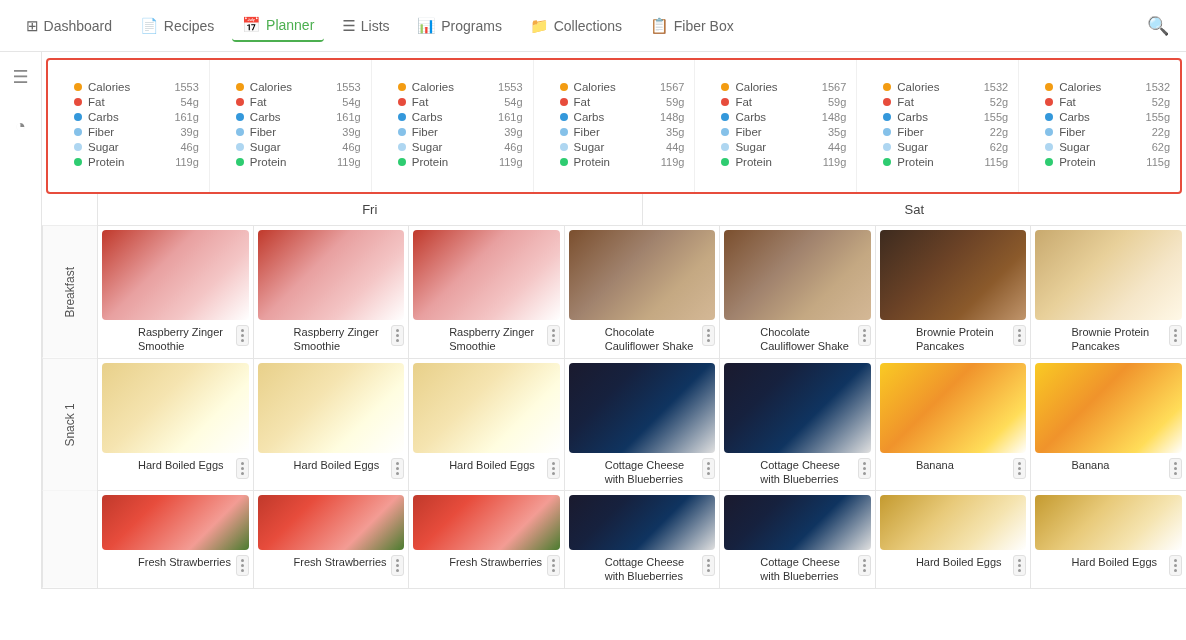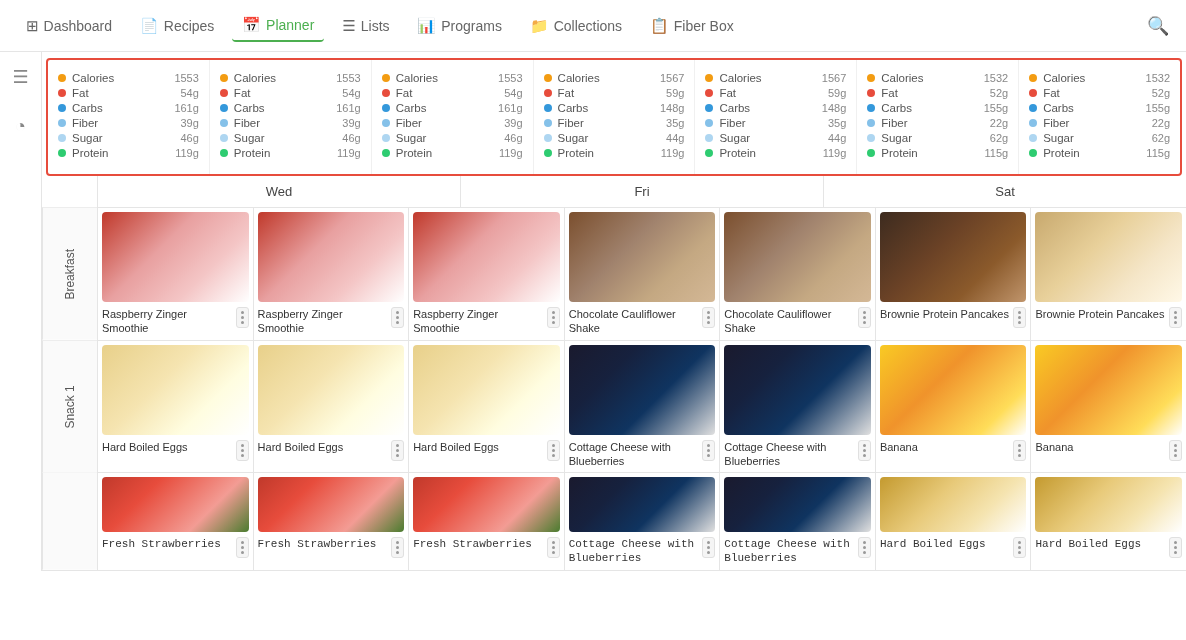--- a/index.html
+++ b/index.html
@@ -27,22 +27,23 @@
       display: flex; flex-direction: column; align-items: center; padding-top: 10px; gap: 20px;
     }
     .sidebar-icon { color: #888; font-size: 18px; cursor: pointer; padding: 4px; }
 
     
     .nutrition-row {
       border: 2px solid #e74c3c; border-radius: 4px; margin: 0 0 0 0;
       display: flex; flex: 1;
     }
     .nutrition-col {
-      flex: 1; padding: 12px 10px; border-right: 1px solid #f0f0f0;
+      flex: 1; padding: 21px 10px; border-right: 1px solid #f0f0f0;
       font-size: 11.5px;
+      margin-left: 16px;
     }
     .nutrition-col:last-child { border-right: none; }
     .nutrition-item { display: flex; align-items: center; justify-content: space-between; margin-bottom: 3px; }
     .nutrition-dot { width: 8px; height: 8px; border-radius: 50%; margin-right: 6px; flex-shrink: 0; }
     .nutrition-label { color: #555; flex: 1; }
     .nutrition-value { color: #888; font-size: 11px; }
 
     
     .day-headers {
       display: flex; border-bottom: 1px solid #e5e5e5;
@@ -63,20 +64,21 @@
     .day-cell {
       flex: 1; border-left: 1px solid #e5e5e5; padding: 4px;
       display: flex; flex-direction: column; gap: 3px; min-width: 0;
     }
     .food-img-placeholder {
       width: 100%; height: 90px; border-radius: 4px; overflow: hidden; position: relative;
     }
     .food-name-row {
       display: flex; align-items: flex-start; justify-content: space-between;
       margin-top: 2px;
+      margin-left: 36px;
     }
     .food-name { font-size: 11px; color: #333; line-height: 1.3; flex: 1; }
     .food-menu { color: #aaa; font-size: 12px; cursor: pointer; padding: 2px 4px;
       background: #f5f5f5; border-radius: 3px; border: 1px solid #e0e0e0;
       display: flex; align-items: center; gap: 2px; flex-shrink: 0; }
 
     
     .img-raspberry { background: linear-gradient(135deg, #c0392b 0%, #e8a0a0 40%, #f4c6c6 70%, #fff 100%); }
     .img-chocolate { background: linear-gradient(135deg, #7b4f2e 0%, #a0826d 40%, #c4a882 70%, #d4b896 100%); }
     .img-brownie { background: linear-gradient(135deg, #3d2b1f 0%, #6b4226 40%, #8b5a2b 70%, #c0956c 100%); }
@@ -357,21 +359,20 @@
       <span class="nutrition-dot" style="background:#2ecc71"></span>
       <span class="nutrition-label">Protein</span>
       <span class="nutrition-value">115g</span>
     </div>
           </div>
         </div>
     </div>
 
     <div class="day-headers">
       <div class="row-label-header"></div>
-      <div class="day-header">Wed</div>
       <div class="day-header">Fri</div>
       <div class="day-header">Sat</div>
     </div>
 
     <div class="meal-row" id="breakfast-row">
       <div class="meal-label">Breakfast</div>
     <div class="day-cell">
           <div class="food-img-placeholder img-raspberry"></div>
           <div class="food-name-row">
             <span class="food-name">Raspberry Zinger Smoothie</span>
@@ -552,21 +553,21 @@
               <span style="display:flex;flex-direction:column;gap:2px">
                 <span style="display:block;width:3px;height:3px;border-radius:50%;background:#999"></span>
                 <span style="display:block;width:3px;height:3px;border-radius:50%;background:#999"></span>
                 <span style="display:block;width:3px;height:3px;border-radius:50%;background:#999"></span>
               </span>
             </button>
           </div>
         </div>
       </div>
 
-    <div class="meal-row" id="snack2-row" style="min-height: 80px; font-family: Liberation Mono, monospace;">
+    <div class="meal-row" id="snack2-row" style="min-height: 80px;">
       <div class="meal-label"></div>
     <div class="day-cell">
           <div class="food-img-placeholder img-strawberry" style="height: 55px;"></div>
           <div class="food-name-row">
             <span class="food-name">Fresh Strawberries</span>
             <button class="food-menu" style="background: rgb(245, 245, 245); border: 1px solid rgb(224, 224, 224); border-radius: 3px; cursor: pointer; padding: 3px 4px; display: flex; align-items: center;">
               <span style="display:flex;flex-direction:column;gap:2px">
                 <span style="display:block;width:3px;height:3px;border-radius:50%;background:#999"></span>
                 <span style="display:block;width:3px;height:3px;border-radius:50%;background:#999"></span>
                 <span style="display:block;width:3px;height:3px;border-radius:50%;background:#999"></span>

